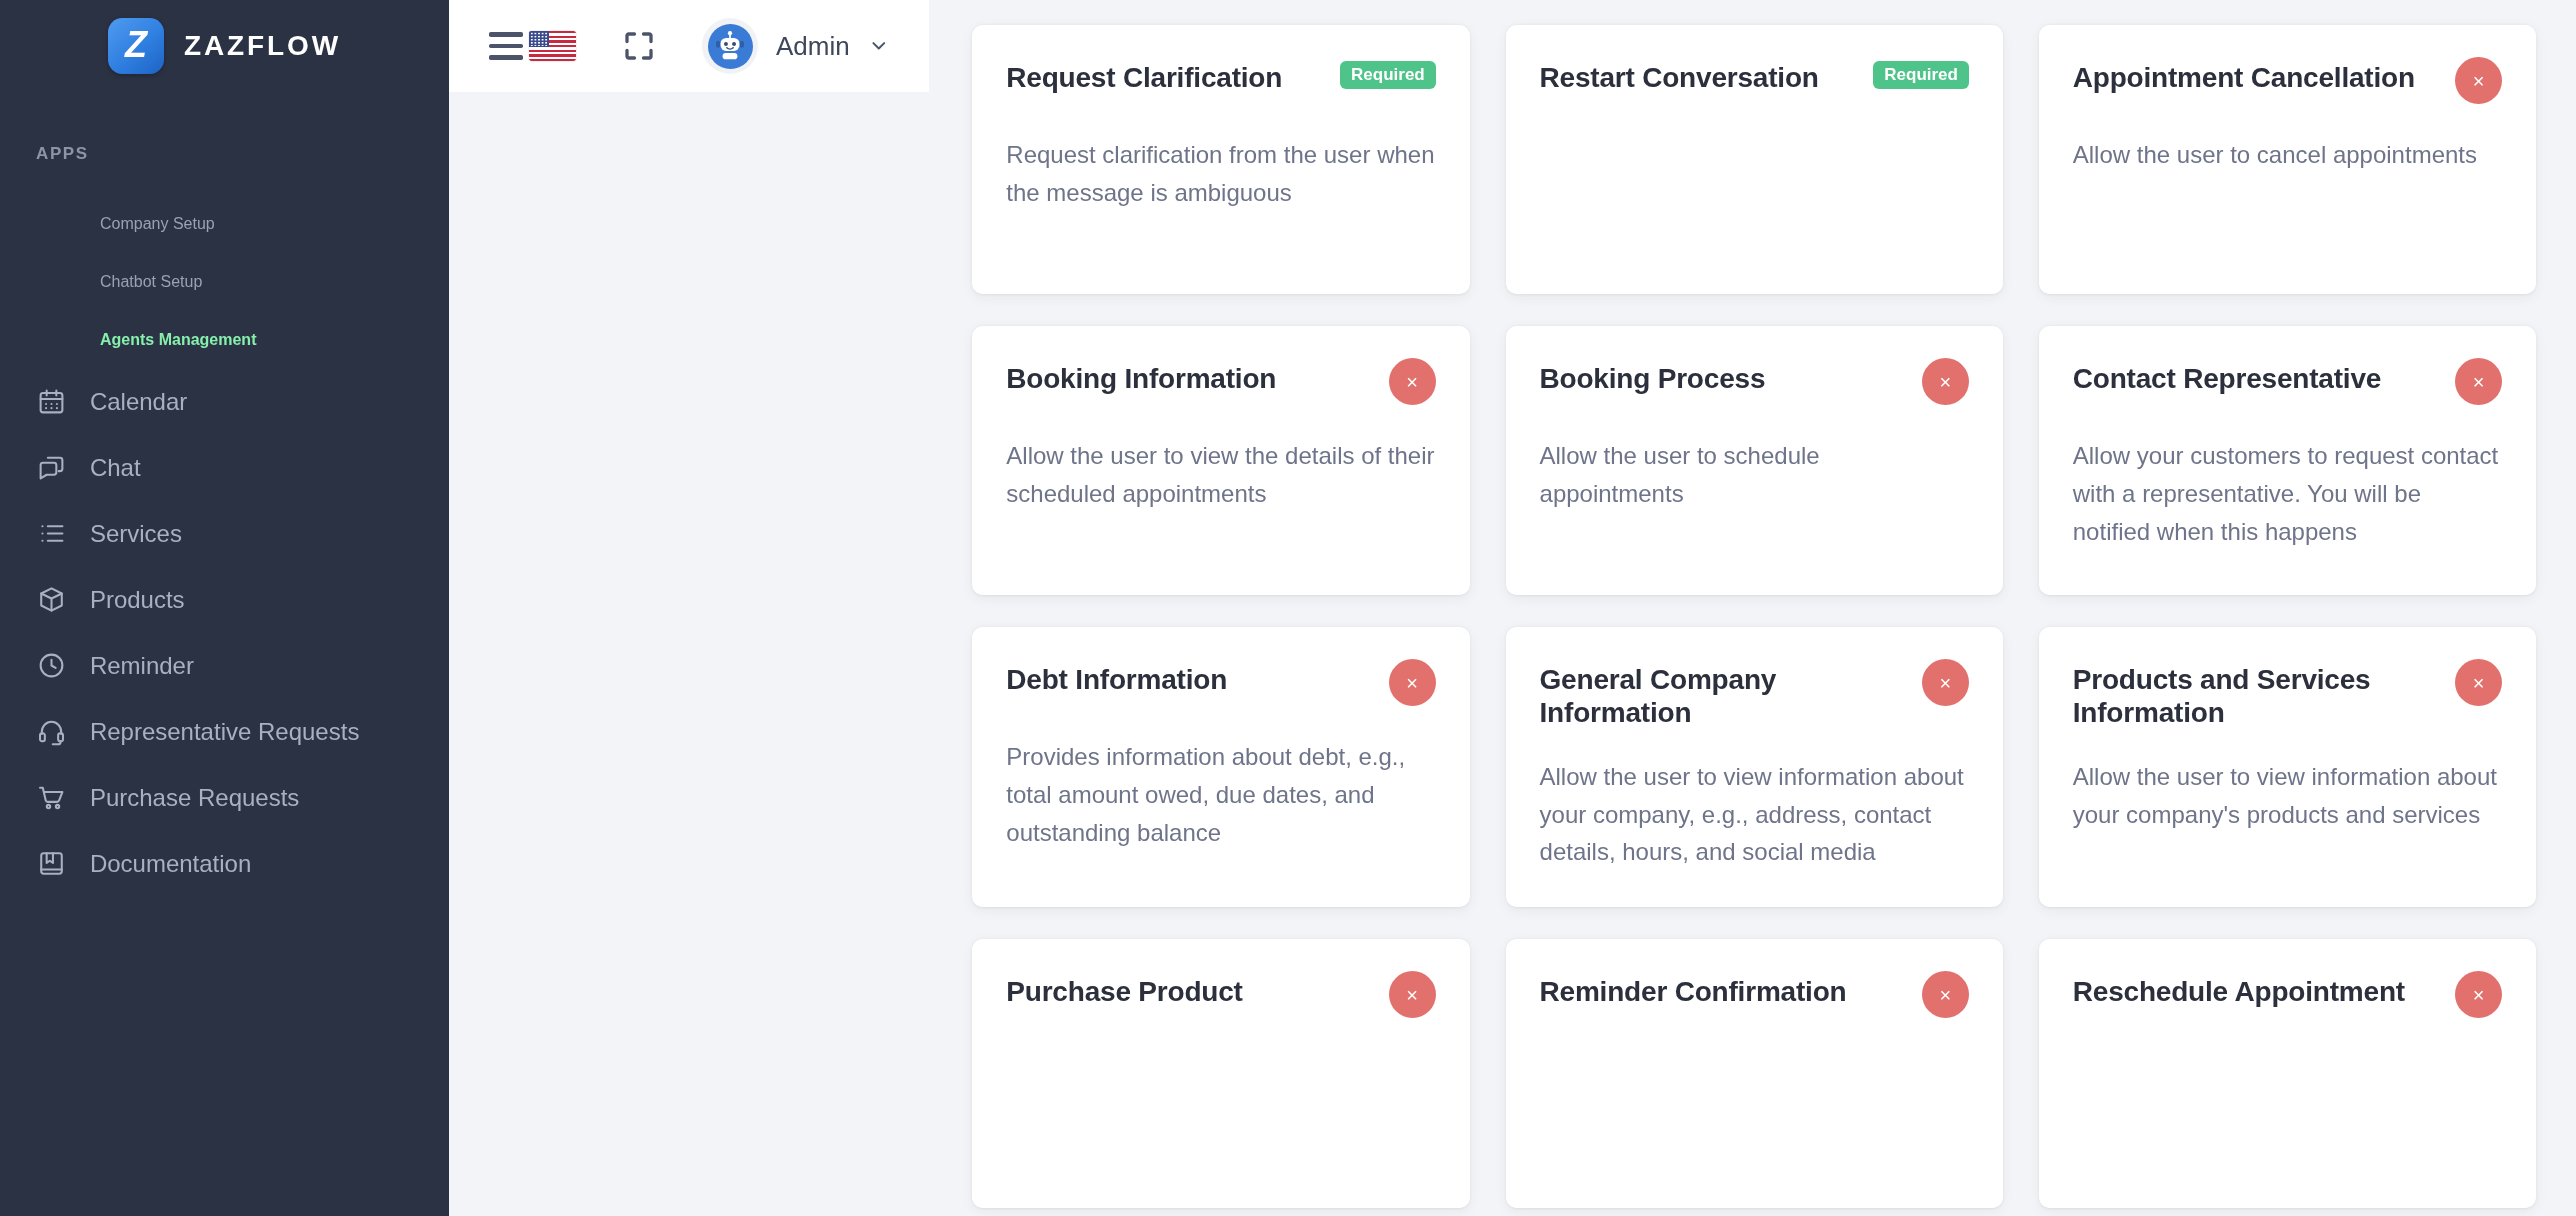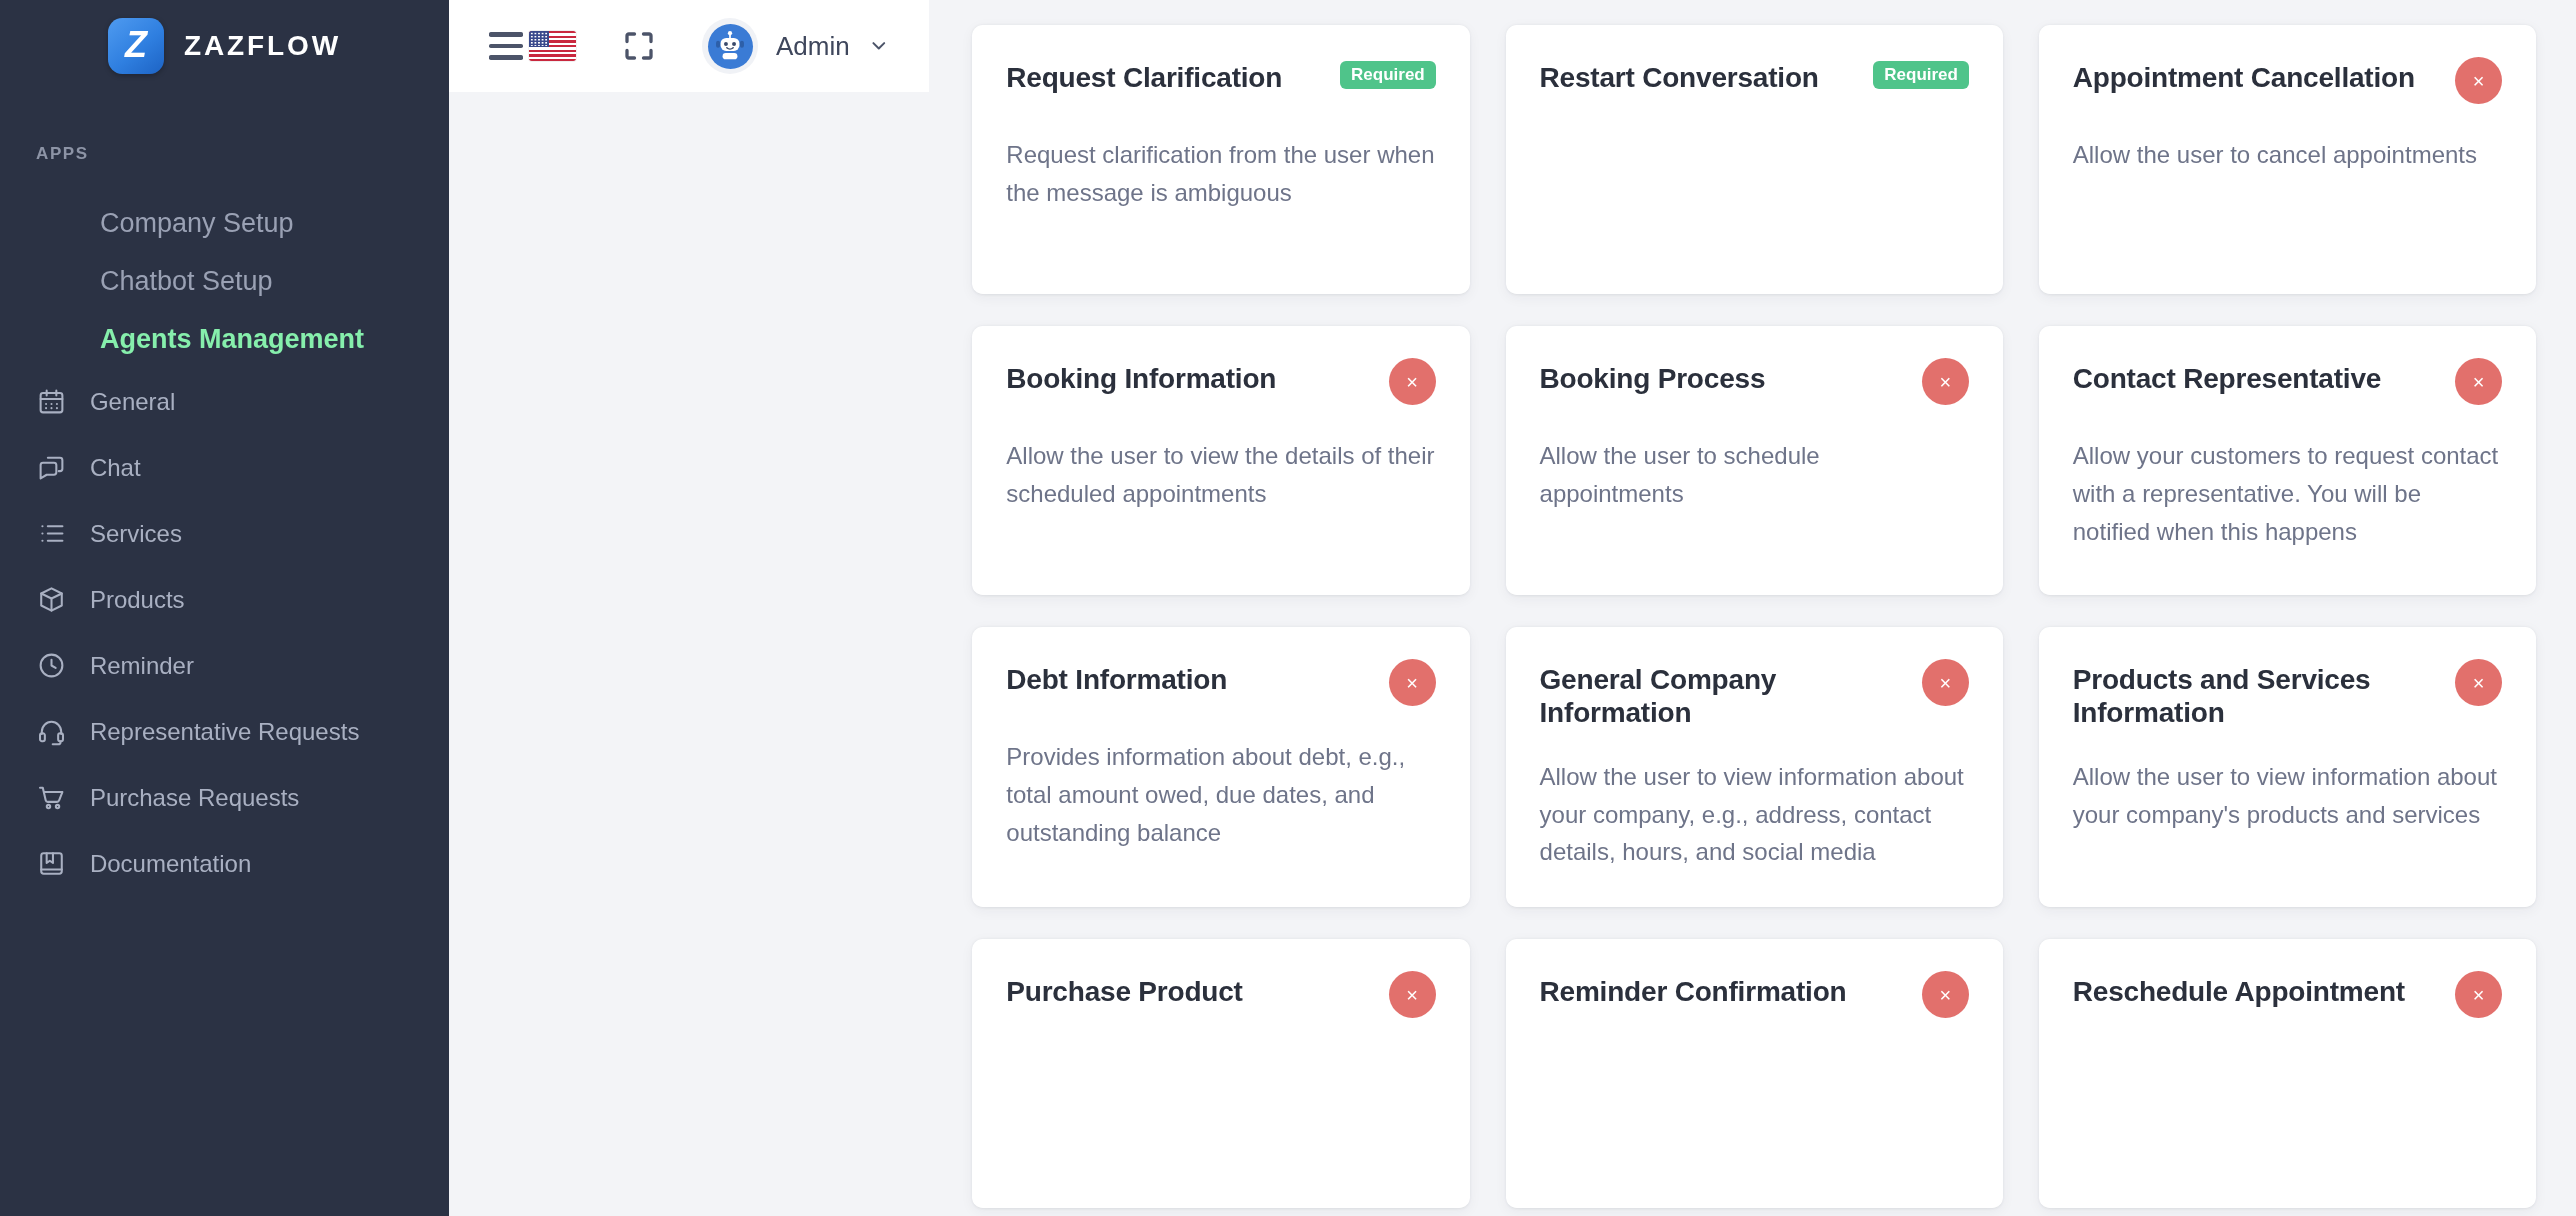--- a/index.html
+++ b/index.html
@@ -91,21 +91,21 @@
     width: 23.4px; height: 23.4px;
     display: flex; align-items: center; justify-content: center;
   }
   .chev svg { width: 21.6px; height: 21.6px; }
 
   .subnav-item {
     display: flex;
     align-items: center;
     height: 58px;
     padding-left: 100px;
-    font-size: 27px;
+    font-size: 16px;
     color: #9aa1b4;
     cursor: pointer;
     white-space: nowrap;
   }
   .subnav-item.active { color: #86efac; font-weight: 600; }
 
   
   #main {
     flex: 1 1 auto;
     display: flex;
@@ -297,21 +297,21 @@
 
 
       <div class="nav-item">
         <span class="nav-icon">
           <svg viewBox="0 0 24 24" fill="none" stroke="#a9b0c2" stroke-width="1.7" stroke-linecap="round" stroke-linejoin="round">
             <rect x="3" y="5" width="18" height="16" rx="2"></rect>
             <path d="M8 3v4M16 3v4M3 10h18"></path>
             <path d="M7.5 14h.01M12 14h.01M16.5 14h.01M7.5 17.5h.01M12 17.5h.01M16.5 17.5h.01"></path>
           </svg>
         </span>
-        <span class="nav-label">General</span>
+        <span class="nav-label">Calendar</span>
       </div>
 
       <div class="nav-item">
         <span class="nav-icon">
           <svg viewBox="0 0 24 24" fill="none" stroke="#a9b0c2" stroke-width="1.7" stroke-linecap="round" stroke-linejoin="round">
             <path d="M9 4h10a2 2 0 0 1 2 2v7a2 2 0 0 1-2 2h-1"></path>
             <path d="M3 10a2 2 0 0 1 2-2h9a2 2 0 0 1 2 2v6a2 2 0 0 1-2 2H8l-5 3z"></path>
           </svg>
         </span>
         <span class="nav-label">Chat</span>

